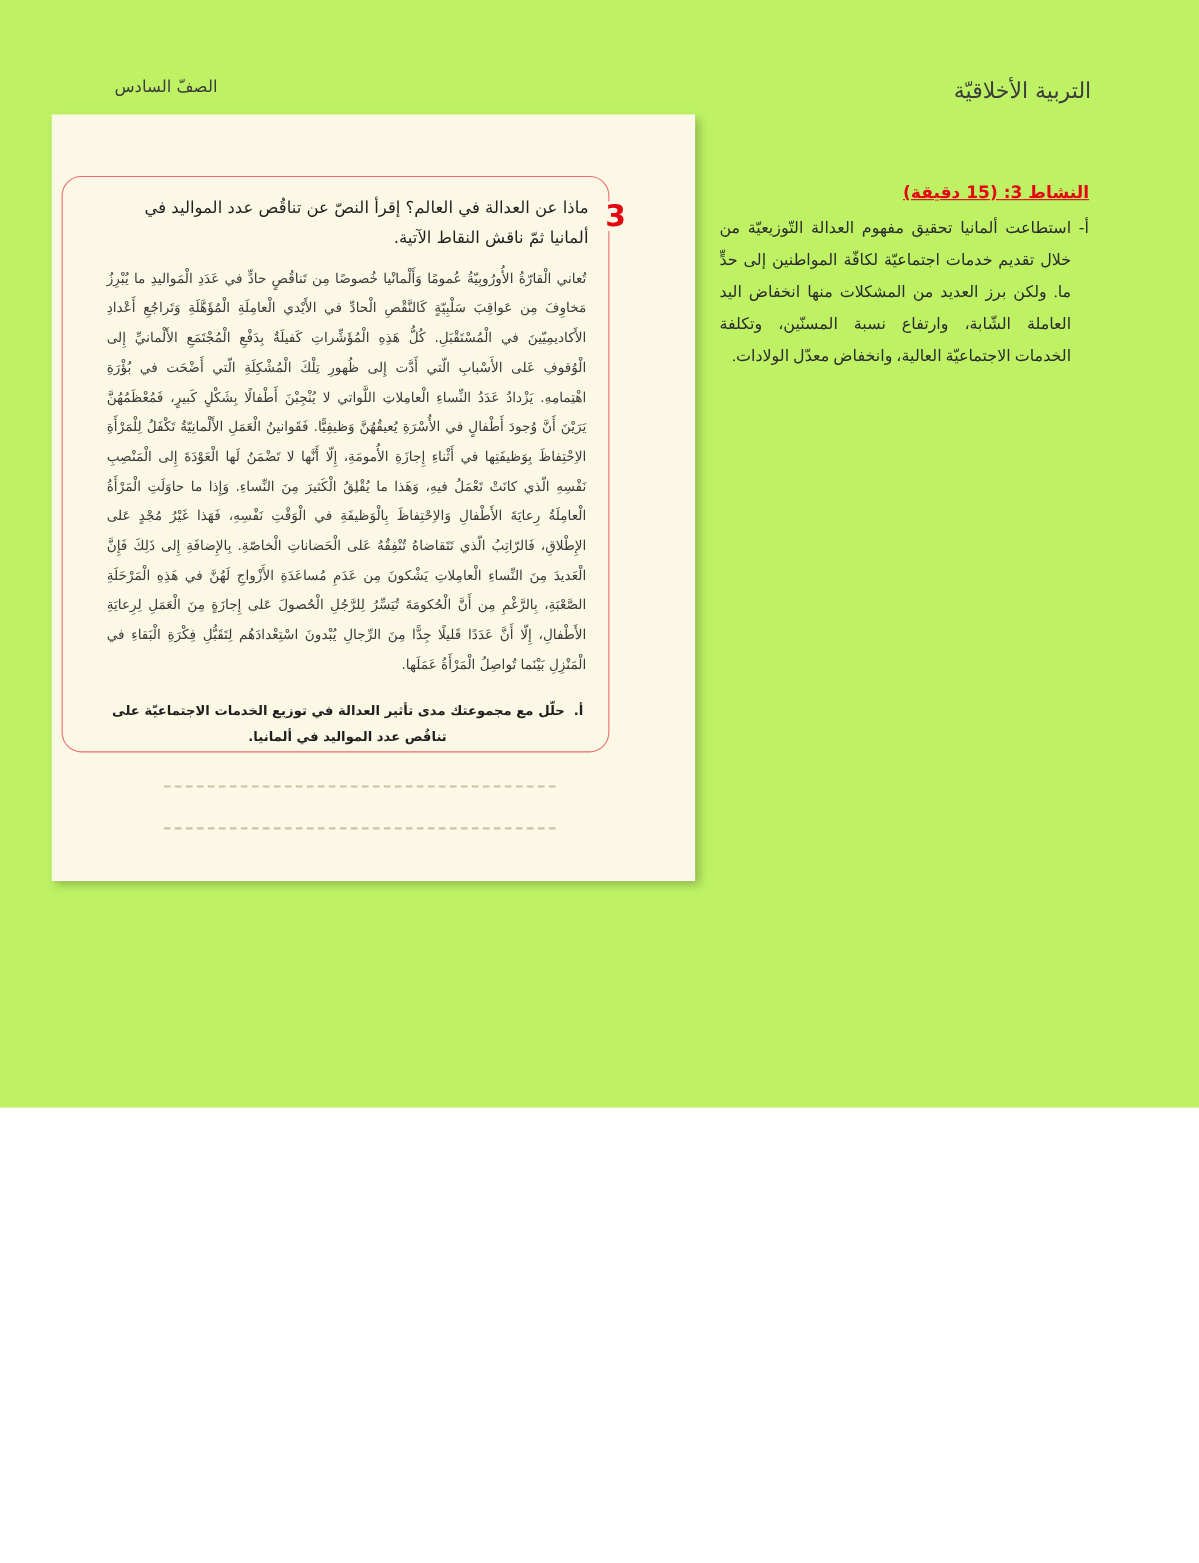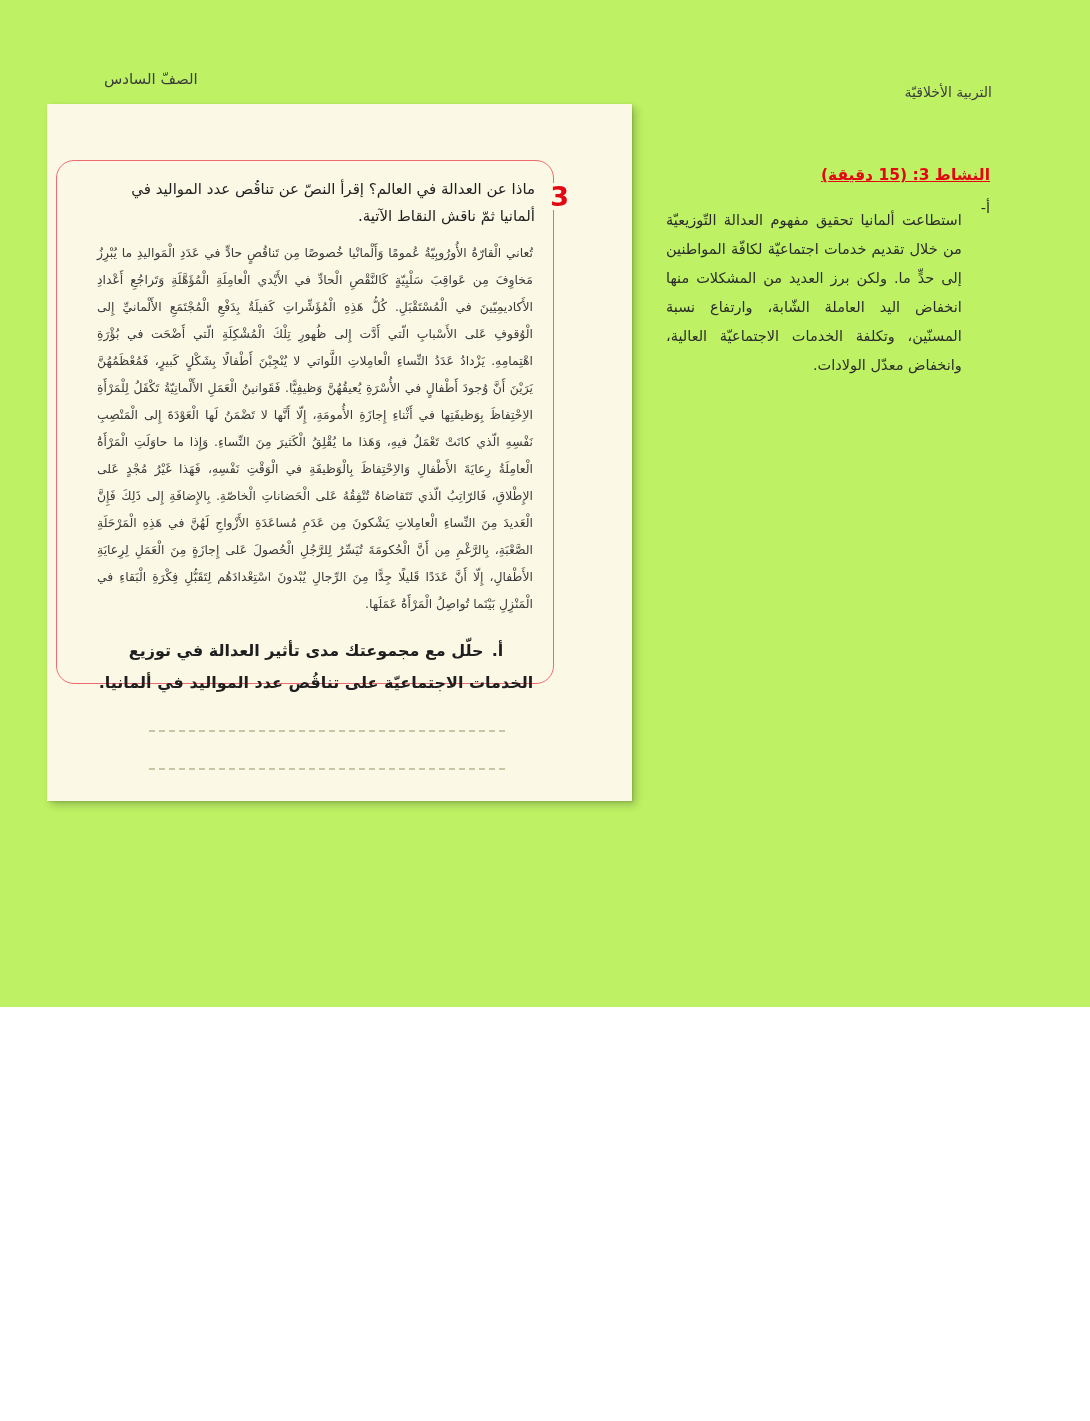--- a/index.html
+++ b/index.html
@@ -21,22 +21,22 @@
     position: absolute;
     left: 104px;
     top: 70px;
     font-size: 15px;
     color: #3c3c3c;
     direction: rtl;
   }
   .header-right {
     position: absolute;
     right: 98px;
-    top: 84px;
-    font-size: 14px;
+    top: 70px;
+    font-size: 20px;
     color: #3c3c3c;
     direction: rtl;
   }
 
   
   .activity {
     position: absolute;
     right: 100px;
     top: 166px;
     width: 336px;
@@ -62,22 +62,23 @@
     gap: 7px;
     margin-top: 2px;
     font-size: 14.5px;
     line-height: 2.0;
   }
   .activity-item-marker {
     flex: 0 0 auto;
     white-space: nowrap;
   }
   .activity-item-text {
-    margin: 12px;
+    margin: 0;
     text-align: justify;
+    font-family: Liberation Serif, serif;
   }
 
   
   .scan-panel {
     position: absolute;
     left: 47px;
     top: 104px;
     width: 585px;
     height: 697px;
     background: #fbf8e5;
@@ -118,21 +119,21 @@
   }
   .passage {
     margin: 9px 2px 0 0;
     font-size: 12.4px;
     line-height: 2.18;
     color: #3b3b3b;
     text-align: justify;
   }
   .task {
     margin-top: 18px;
-    font-size: 16px;
+    font-size: 12px;
     font-weight: bold;
     line-height: 1.95;
     color: #1f1f1f;
     text-align: center;
   }
   .task-marker { margin-left: 8px; }
   .answer-line {
     margin: 32px 30px 0 52px;
     height: 0;
     border-top: 2px dashed #c9c4a6;

